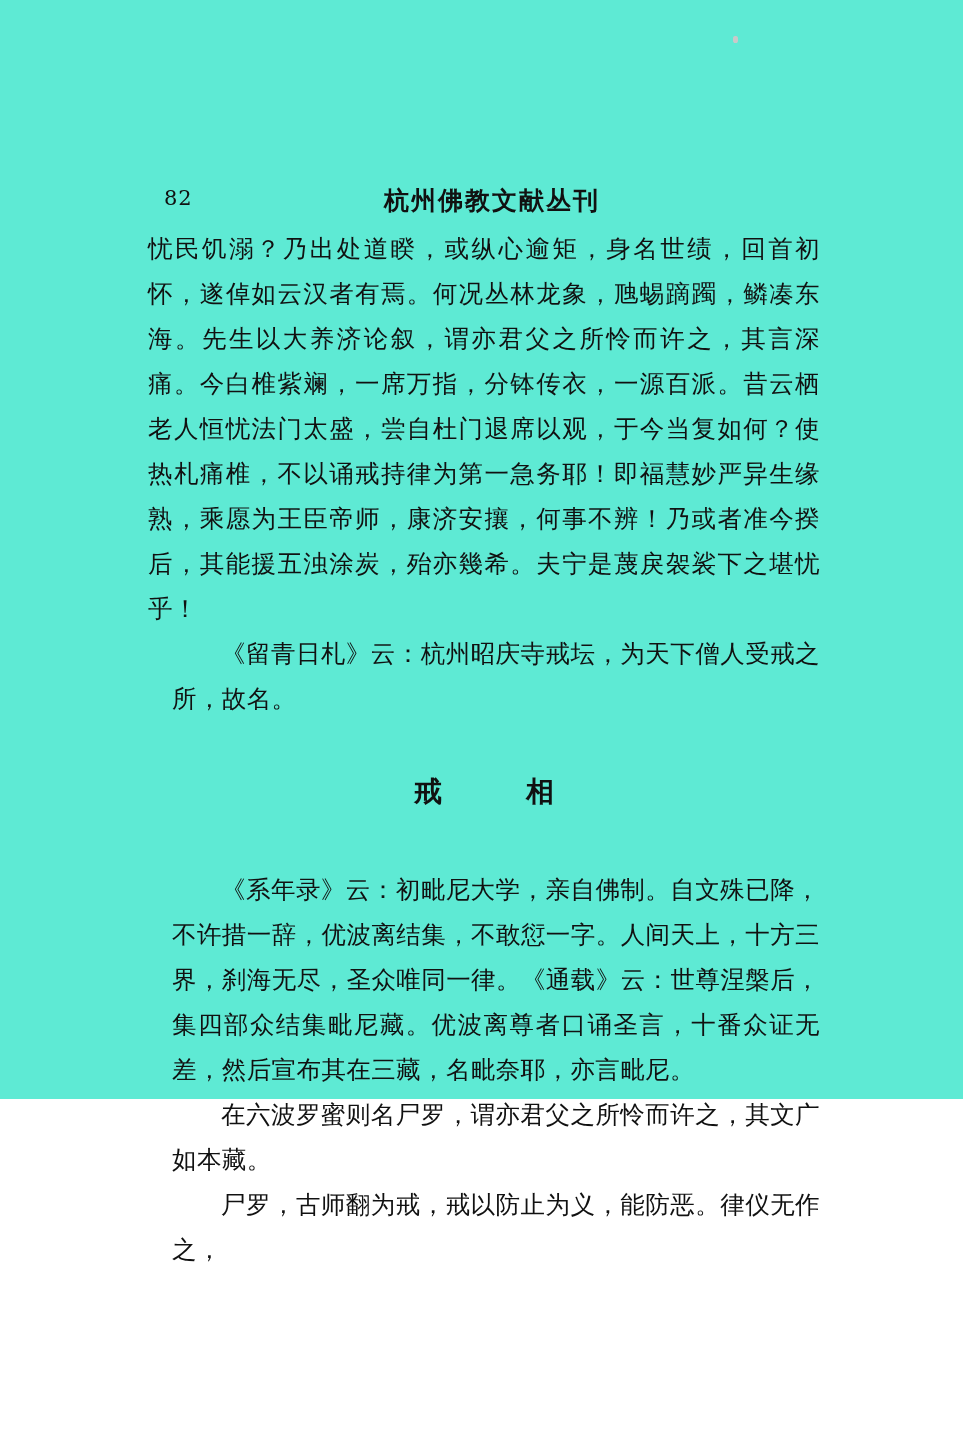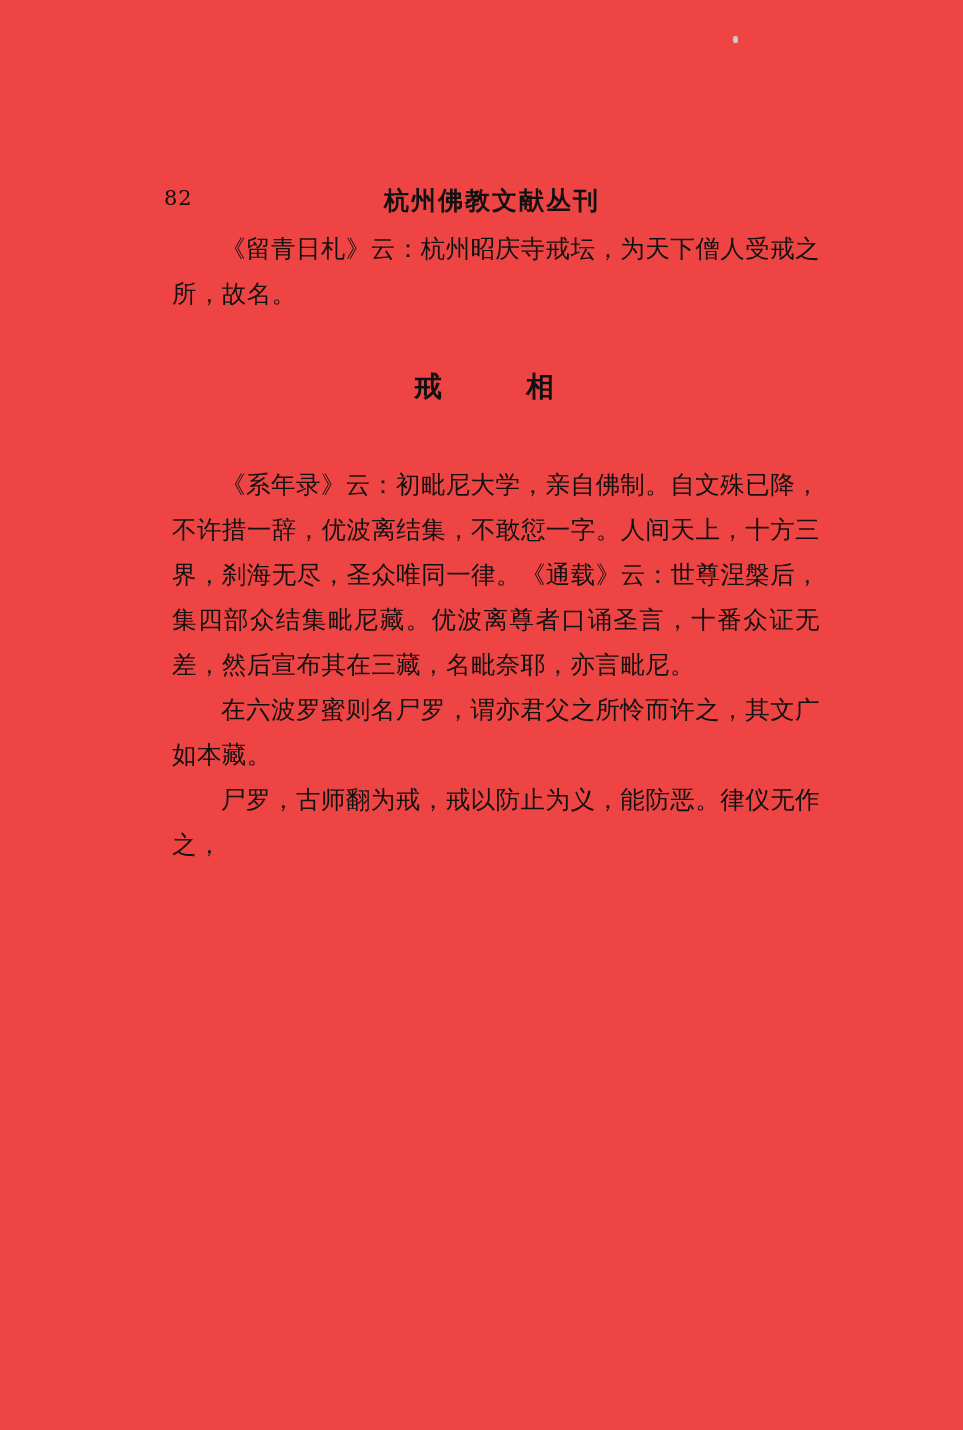--- a/index.html
+++ b/index.html
@@ -13,22 +13,22 @@
     position: relative;
     font-family: "DejaVu Serif", "Liberation Serif", serif;
     color: #111111;
     overflow: hidden;
   }
 
   .page {
     position: absolute;
     left: 0; top: 0;
     width: 963px;
-    height: 1430px;
-    background: #ef4444;
+    height: 1099px;
+    background: #5eead4;
   }
 
   
   .speck {
     position: absolute;
     right: 225px;
     top: 36px;
     width: 5px;
     height: 7px;
     background: #c9c9c9;
@@ -102,20 +102,21 @@
 
   <div class="speck"></div>
 
   <div class="content">
 
     <div class="runhead">
       <div class="folio">82</div>
       <div class="runtitle">杭州佛教文献丛刊</div>
     </div>
 
+    <p class="para">忧民饥溺？乃出处道睽，或纵心逾矩，身名世绩，回首初怀，遂倬如云汉者有焉。何况丛林龙象，虺蜴蹢躅，鳞凑东海。先生以大养济论叙，谓亦君父之所怜而许之，其言深痛。今白椎紫斓，一席万指，分钵传衣，一源百派。昔云栖老人恒忧法门太盛，尝自杜门退席以观，于今当复如何？使热札痛椎，不以诵戒持律为第一急务耶！即福慧妙严异生缘熟，乘愿为王臣帝师，康济安攘，何事不辨！乃或者准今揆后，其能援五浊涂炭，殆亦幾希。夫宁是蔑戾袈裟下之堪忧乎！</p>
     <p class="para indent">《留青日札》云：杭州昭庆寺戒坛，为天下僧人受戒之所，故名。</p>
 
     <h2 class="section-title">戒　相</h2>
 
     <p class="para indent">《系年录》云：初毗尼大学，亲自佛制。自文殊已降，不许措一辞，优波离结集，不敢愆一字。人间天上，十方三界，刹海无尽，圣众唯同一律。《通载》云：世尊涅槃后，集四部众结集毗尼藏。优波离尊者口诵圣言，十番众证无差，然后宣布其在三藏，名毗奈耶，亦言毗尼。</p>
     <p class="para indent">在六波罗蜜则名尸罗，谓亦君父之所怜而许之，其文广如本藏。</p>
     <p class="para indent">尸罗，古师翻为戒，戒以防止为义，能防恶。律仪无作之，</p>
 
   </div>
 </div>

